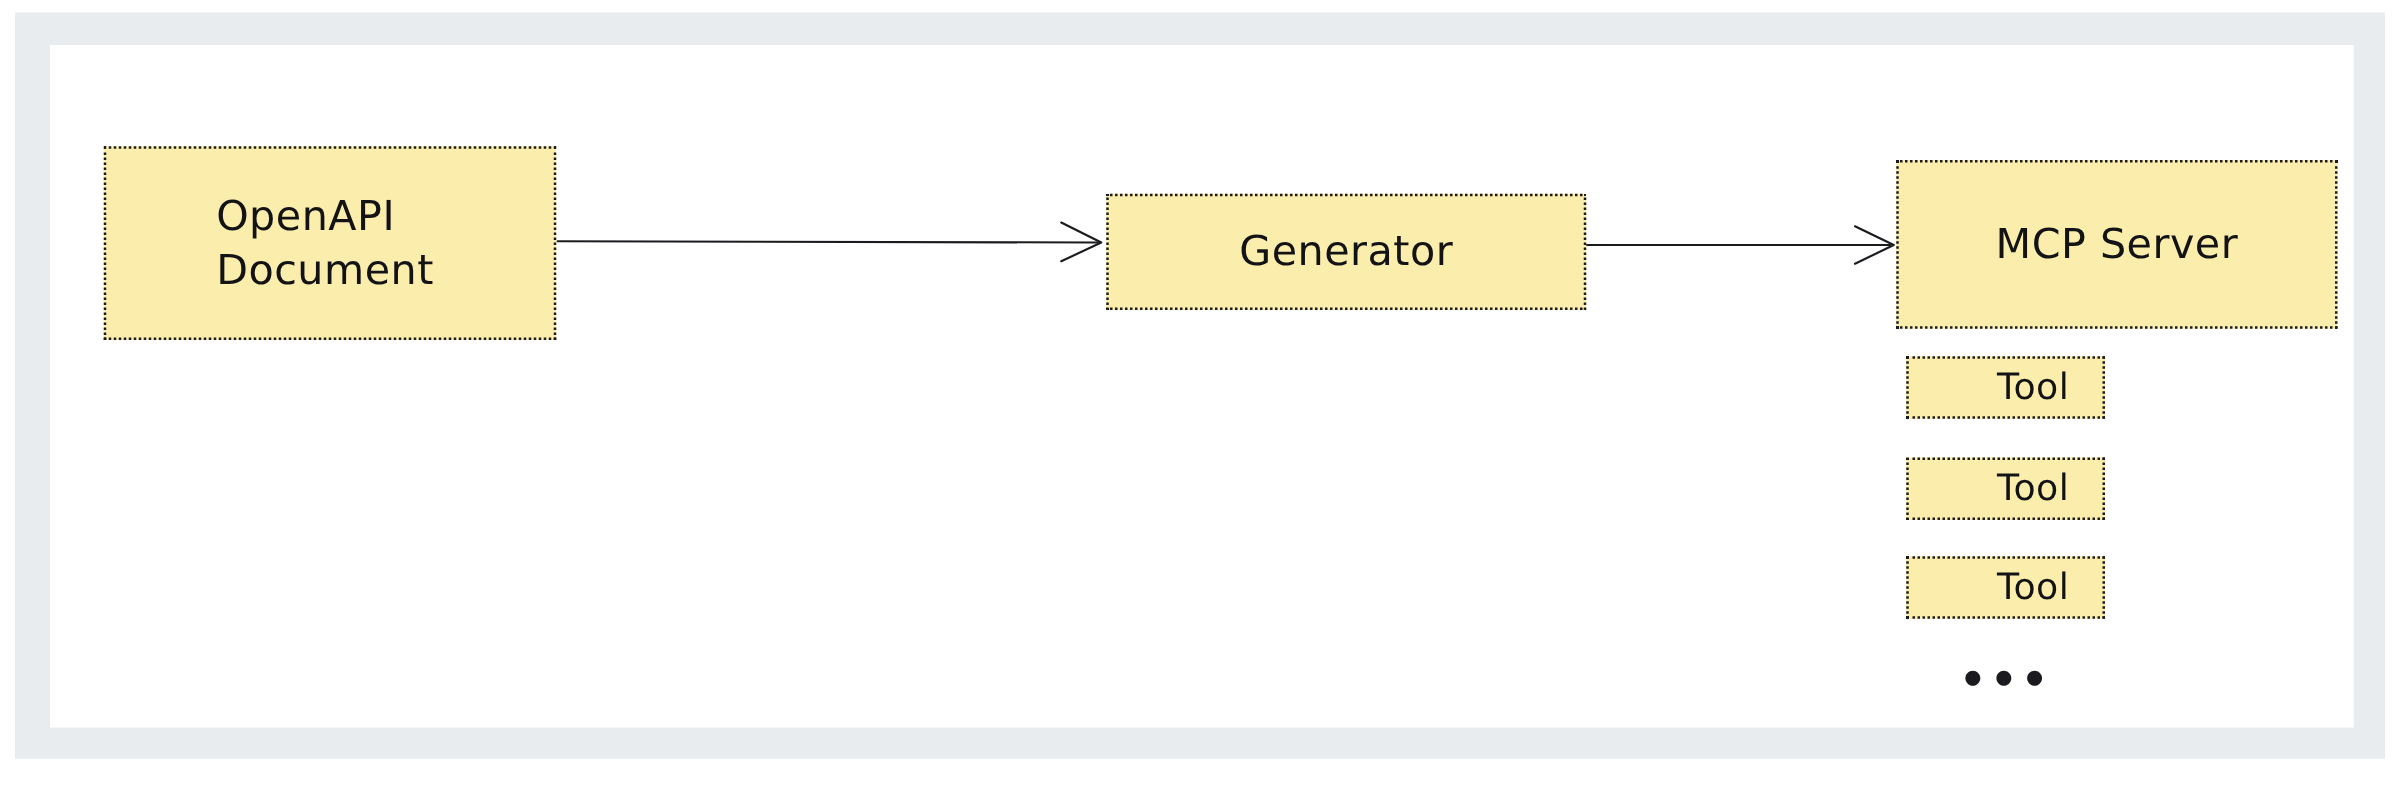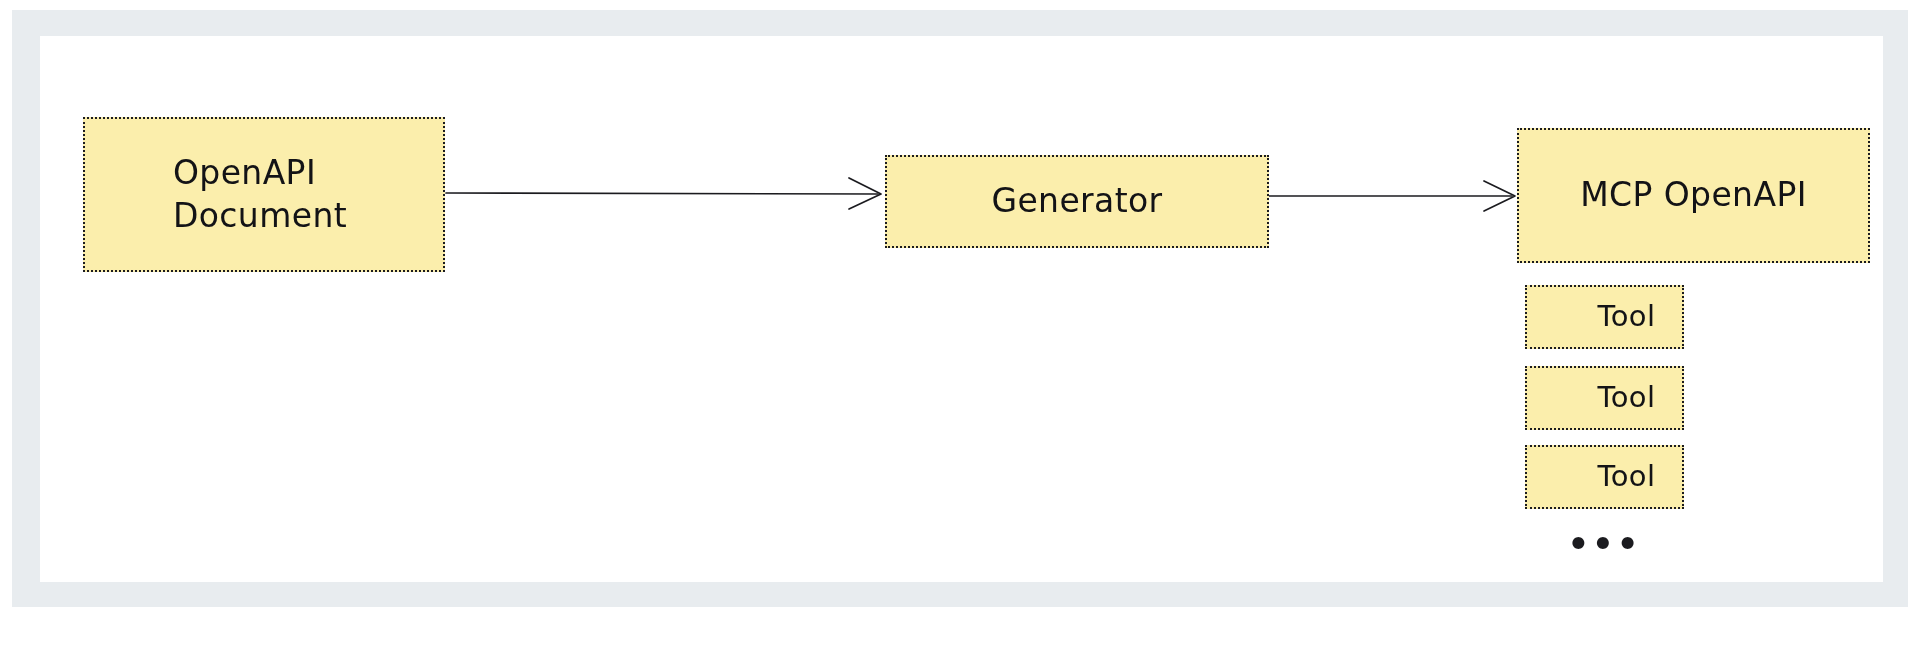--- a/index.html
+++ b/index.html
@@ -69,21 +69,21 @@
 
   #node-mcpserver {
     left: 1517px; top: 128px;
     width: 353px; height: 135px;
     font-size: 33px;
   }
 
   .tool-node {
     left: 1525px;
     width: 159px;
-    height: 64px;
+    height: 50px;
     font-size: 29px;
     padding-left: 44px;
   }
   #node-tool-0 { top: 285px; }
   #node-tool-1 { top: 366px; }
   #node-tool-2 { top: 445px; }
 
   .ellipsis {
     position: absolute;
     left: 1525px;
@@ -143,21 +143,21 @@
   <div class="node" id="node-openapi">
     <span class="label">OpenAPI
 Document</span>
   </div>
 
   <div class="node" id="node-generator">
     <span class="label">Generator</span>
   </div>
 
   <div class="node" id="node-mcpserver">
-    <span class="label">MCP OpenAPI</span>
+    <span class="label">MCP Server</span>
   </div>
 
   <div class="node tool-node" id="node-tool-0">
     <span class="label">Tool</span>
   </div>
 
   <div class="node tool-node" id="node-tool-1">
     <span class="label">Tool</span>
   </div>
 

